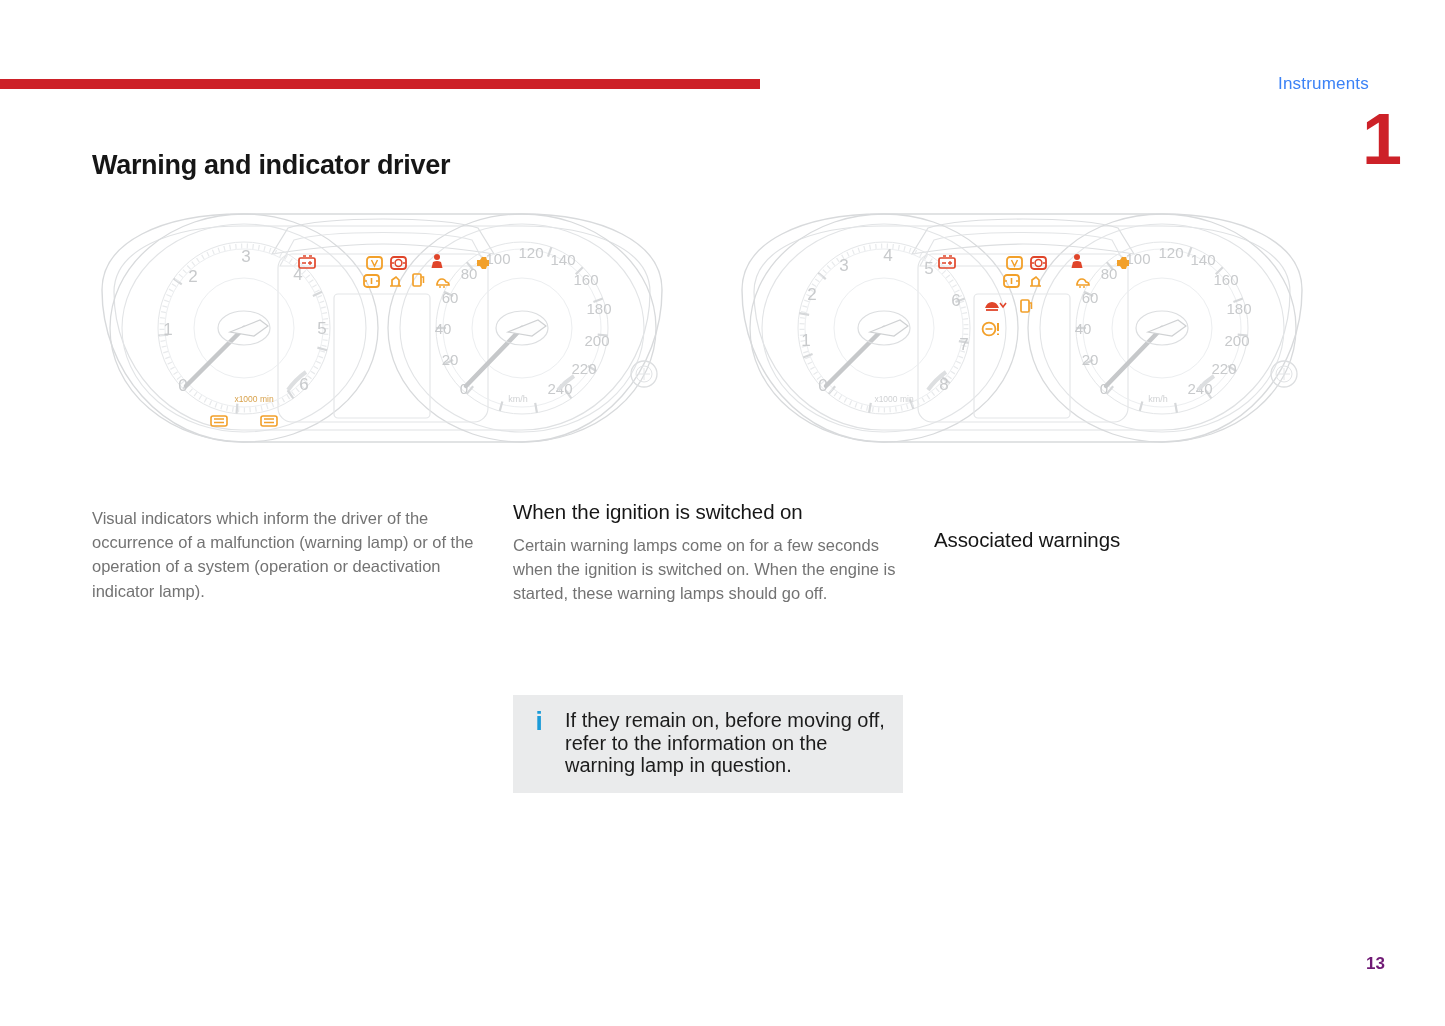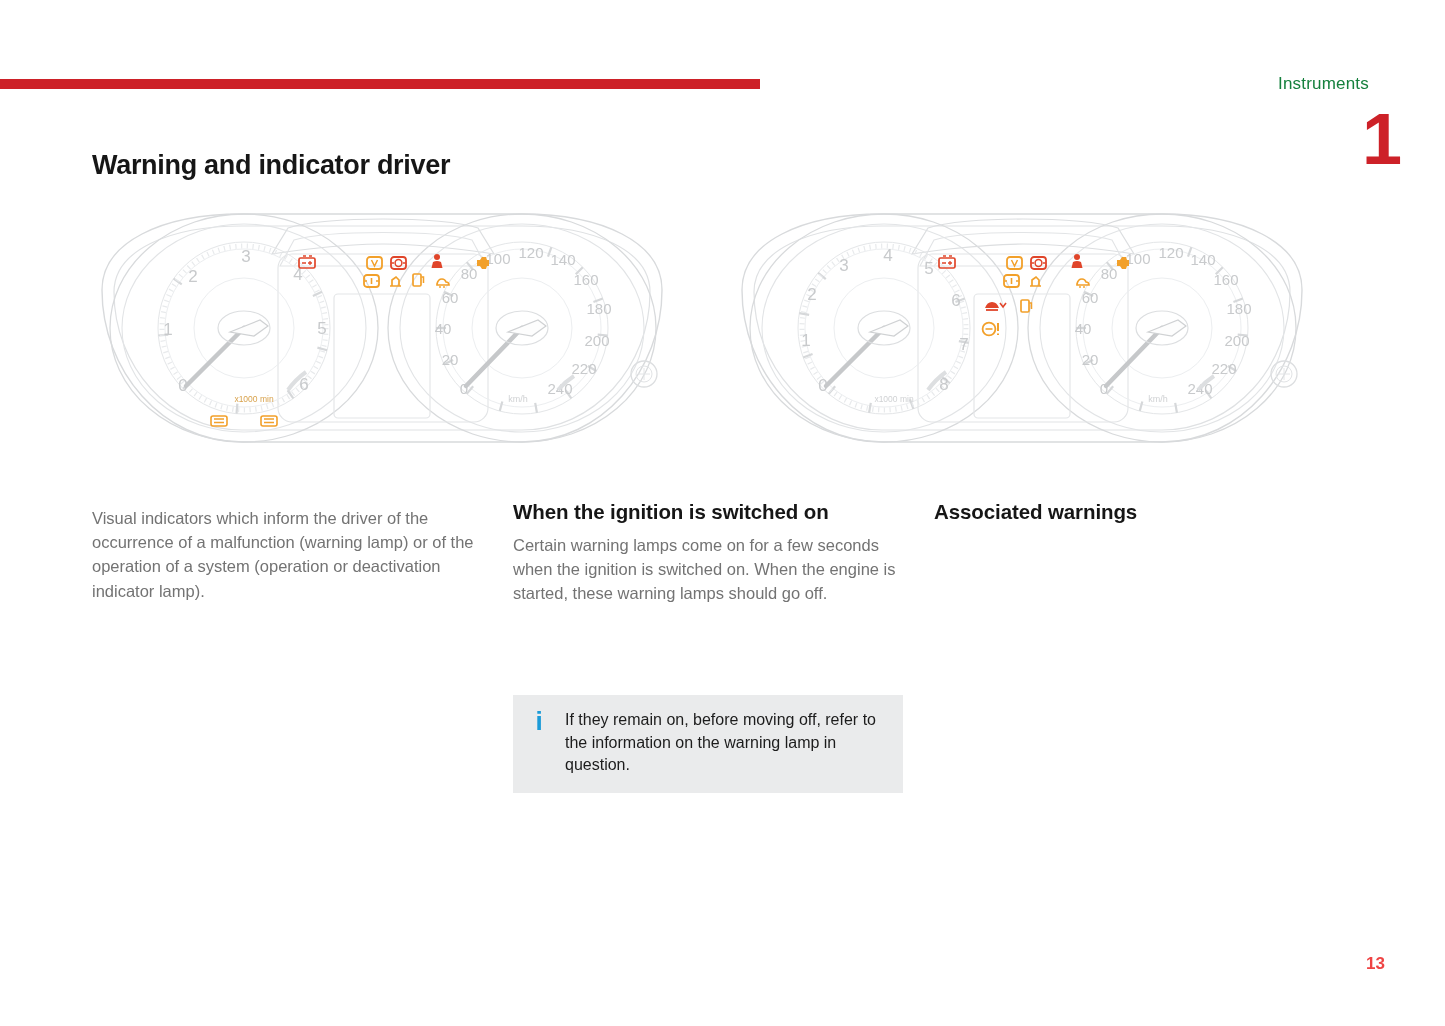--- a/index.html
+++ b/index.html
@@ -23,21 +23,21 @@
     top: 79px;
     width: 760px;
     height: 10px;
     background: #cd2128;
   }
   .header-section {
     position: absolute;
     right: 76px;
     top: 74px;
     font-size: 17px;
-    color: #15803d;
+    color: #3b82f6;
     letter-spacing: 0.2px;
     margin-left: 20px;
   }
   .chapter-number {
     position: absolute;
     right: 55px;
     top: 108px;
     width: 28px;
     height: 62px;
     color: #cd2128;
@@ -69,26 +69,26 @@
   }
   .cluster-svg { display: block; }
 
   
   .col {
     position: absolute;
     top: 500px;
   }
   .col-1 { left: 92px;  width: 392px; }
   .col-2 { left: 513px; width: 392px; }
-  .col-3 { left: 934px; width: 392px; }
+  .col-3 { left: 934px; width: 392px; margin-top: 28px; }
 
   .col h2 {
     margin: 0 0 9px 0;
     font-size: 20.5px;
-    font-weight: bold;
+    font-weight: normal;
     color: #161616;
     letter-spacing: -0.1px;
   }
   .col p {
     margin: 0;
     font-size: 16.5px;
     line-height: 24.2px;
     color: #737373;
   }
   .col-1 p { margin-top: 6px; }
@@ -114,34 +114,34 @@
     padding-top: 1px;
   }
   .info-icon-glyph {
     color: #1b9bd8;
     font-size: 26px;
     font-weight: bold;
     line-height: 22px;
     font-family: "Liberation Sans", sans-serif;
   }
   .info-text {
-    font-size: 16px;
+    font-size: 20px;
     line-height: 22.5px;
     color: #1c1c1c;
     padding-right: 16px;
   }
 
   
   .page-number {
     position: absolute;
     right: 60px;
     bottom: 52px;
     font-size: 17px;
     font-weight: bold;
-    color: #ef4444;
+    color: #701a75;
   }
 </style>
 </head>
 <body>
 
 <div class="header-rule"></div>
 <div class="header-section">Instruments</div>
 <div class="chapter-number">1</div>
 
 <h1 class="page-title">Warning and indicator driver</h1>

